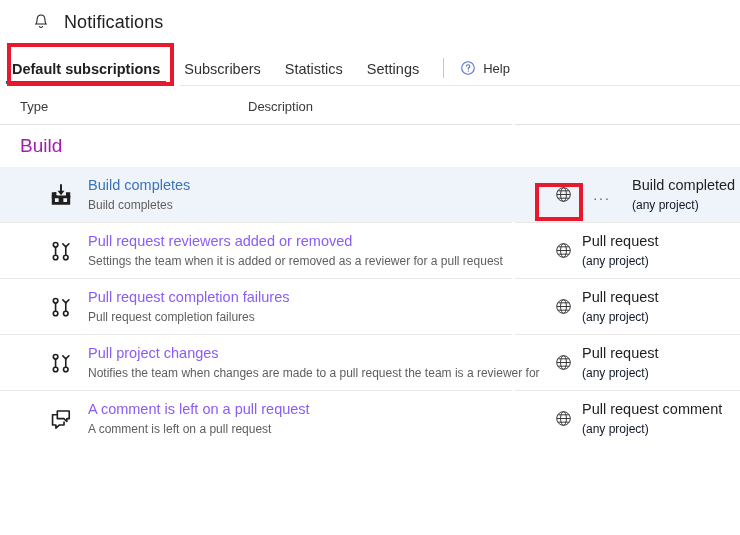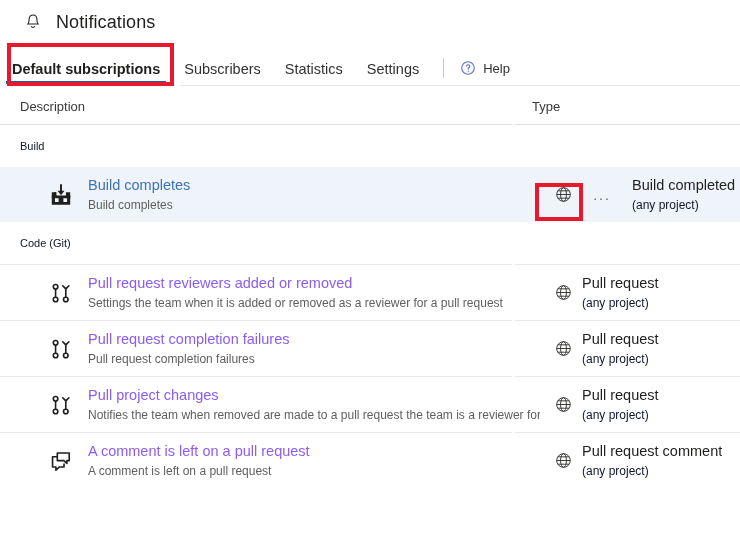--- a/index.html
+++ b/index.html
@@ -14,21 +14,21 @@
     color: #201f1e;
     overflow: hidden;
     position: relative;
   }
 
   
   .page-header {
     display: flex;
     align-items: center;
     height: 44px;
-    padding-left: 24px;
+    padding-left: 32px;
     box-sizing: border-box;
   }
   .bell-icon {
     width: 18px;
     height: 20px;
     display: inline-flex;
     align-items: center;
     justify-content: center;
     margin-right: 14px;
     color: #201f1e;
@@ -123,22 +123,22 @@
   .thead-rule {
     display: flex;
   }
   .thead-rule .rule-seg {
     height: 1px;
     background: #e1dfdd;
   }
   .rule-gap { width: 3px; background: transparent !important; }
 
   .group-header {
-    font-size: 11px;
-    color: #0f172a;
+    font-size: 19px;
+    color: #a21caf;
     padding: 0 1px 0 20px;
     height: 42px;
     display: flex;
     align-items: center;
   }
 
   .row {
     display: flex;
     align-items: stretch;
     min-height: 55px;
@@ -295,22 +295,22 @@
       </span>
       <span>Help</span>
     </div>
   </div>
   <div class="tabbar-baseline"></div>
 </div>
 
 <div class="table">
 
   <div class="thead">
+    <div class="th col-type">Type</div>
     <div class="th col-desc">Description</div>
-    <div class="th col-type">Type</div>
   </div>
   <div class="thead-rule">
     <div class="rule-seg" style="width:512px"></div>
     <div class="rule-seg rule-gap"></div>
     <div class="rule-seg" style="flex:1"></div>
   </div>
 
   <div class="group-header">Build</div>
 
   <div class="row selected">
@@ -339,21 +339,20 @@
         </svg>
       </span>
       <span class="ellipsis-btn">...</span>
       <span class="type-texts">
         <span class="type-title">Build completed</span>
         <span class="type-sub">(any project)</span>
       </span>
     </div>
   </div>
 
-  <div class="group-header">Code (Git)</div>
 
   <div class="row-rule">
     <div class="seg" style="width:512px"></div>
     <div class="seg rule-gap"></div>
     <div class="seg" style="flex:1"></div>
   </div>
 
   <div class="row">
     <div class="row-desc">
       <span class="row-icon">
@@ -437,21 +436,21 @@
           <circle cx="7" cy="6.3" r="2.1"></circle>
           <circle cx="7" cy="18" r="2.1"></circle>
           <circle cx="16.4" cy="18" r="2.1"></circle>
           <path d="M7 8.4v7.5"></path>
           <path d="M16.4 15.9V8.2"></path>
           <path d="M16.4 8.2 13.6 5.3M16.4 8.2l2.9-2.9" stroke-linecap="round"></path>
         </svg>
       </span>
       <span class="row-texts">
         <span class="row-title">Pull project changes</span>
-        <span class="row-sub">Notifies the team when removed are made to a pull request the team is a reviewer for</span>
+        <span class="row-sub">Notifies the team when changes are made to a pull request the team is a reviewer for</span>
       </span>
     </div>
     <div class="row-type">
       <span class="globe-icon">
         <svg viewBox="0 0 18 18" width="17" height="17" fill="none" stroke="currentColor" stroke-width="1">
           <circle cx="9" cy="9" r="7.2"></circle>
           <ellipse cx="9" cy="9" rx="3.1" ry="7.2"></ellipse>
           <path d="M1.8 9h14.4M3 5.1h12M3 12.9h12"></path>
         </svg>
       </span>

